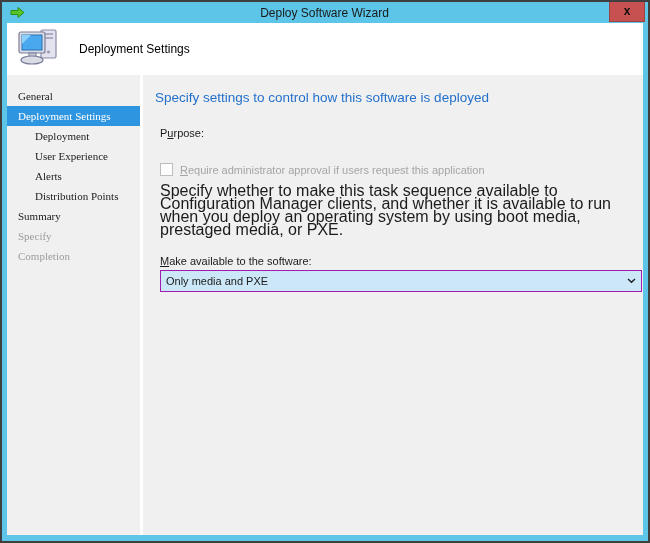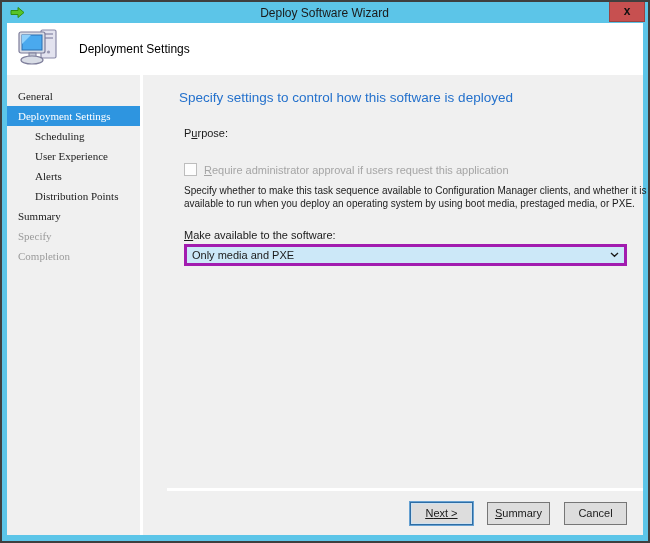--- a/index.html
+++ b/index.html
@@ -60,21 +60,21 @@
     font-size:11px; color:#1b1b1b;font-family:Liberation Serif, serif;
   }
   .nav-item{ height:20px; line-height:20px; padding-left:11px; white-space:nowrap; }
   .nav-item.indent{ padding-left:28px; }
   .nav-item.selected{ background:#2e95e0; color:#ffffff; }
   .nav-item.disabled{ color:#9b9b9b; }
 
   .vdivider{ width:3px; flex:0 0 3px; background:#ffffff; }
 
   
-  .content{ flex:1; display:flex; flex-direction:column; background:#f0f0f0; min-width:0;padding-left:24px; }
+  .content{ flex:1; display:flex; flex-direction:row; background:#f0f0f0; min-width:0; }
   .form-area{ flex:1; position:relative; }
 
   .heading{
     margin:15px 0 0 12px;
     font-size:13.5px;
     color:#2471cc;
   }
 
   .row{ display:flex; align-items:center; margin-left:17px; }
   .row-action{ margin-top:40px; }
@@ -100,31 +100,31 @@
     width:13px; height:13px;
     background:#fdfdfd;
     border:1px solid #bdbdbd;
     flex:0 0 13px;
   }
   .check-label{ margin-left:7px; font-size:11px; color:#a5a5a5; }
 
   .desc{
     margin:8px 16px 0 17px;
     width:482px;
-    font-size:10px; line-height:13px;
+    font-size:16px; line-height:13px;
     color:#1b1b1b;
   }
 
   .make-label{ margin:19px 0 0 17px; font-size:11px; color:#1b1b1b; }
 
   .combo-wide{
     margin:3px 16px 0 17px;
     width:auto; height:22px;
     background:#cce8f8;
-    border:3px solid #a21caf;
+    border:1px solid #a21caf;
   }
 
   
   .hdivider{ height:3px; flex:0 0 3px; background:#ffffff; }
   .btn-strip{
     flex:0 0 44px;
     display:flex; align-items:center; justify-content:flex-end;
     gap:14px; padding-right:16px;
   }
   .btn{
@@ -176,21 +176,21 @@
         </svg>
       </span>
       <span class="head-title">Deployment Settings</span>
     </div>
 
     <div class="body">
 
       <div class="sidebar">
         <div class="nav-item">General</div>
         <div class="nav-item selected">Deployment Settings</div>
-        <div class="nav-item indent">Scheduling</div>
+        <div class="nav-item indent">Deployment</div>
         <div class="nav-item indent">User Experience</div>
         <div class="nav-item indent">Alerts</div>
         <div class="nav-item indent">Distribution Points</div>
         <div class="nav-item">Summary</div>
         <div class="nav-item disabled">Specify</div>
         <div class="nav-item disabled">Completion</div>
       </div>
 
       <div class="vdivider"></div>
 

